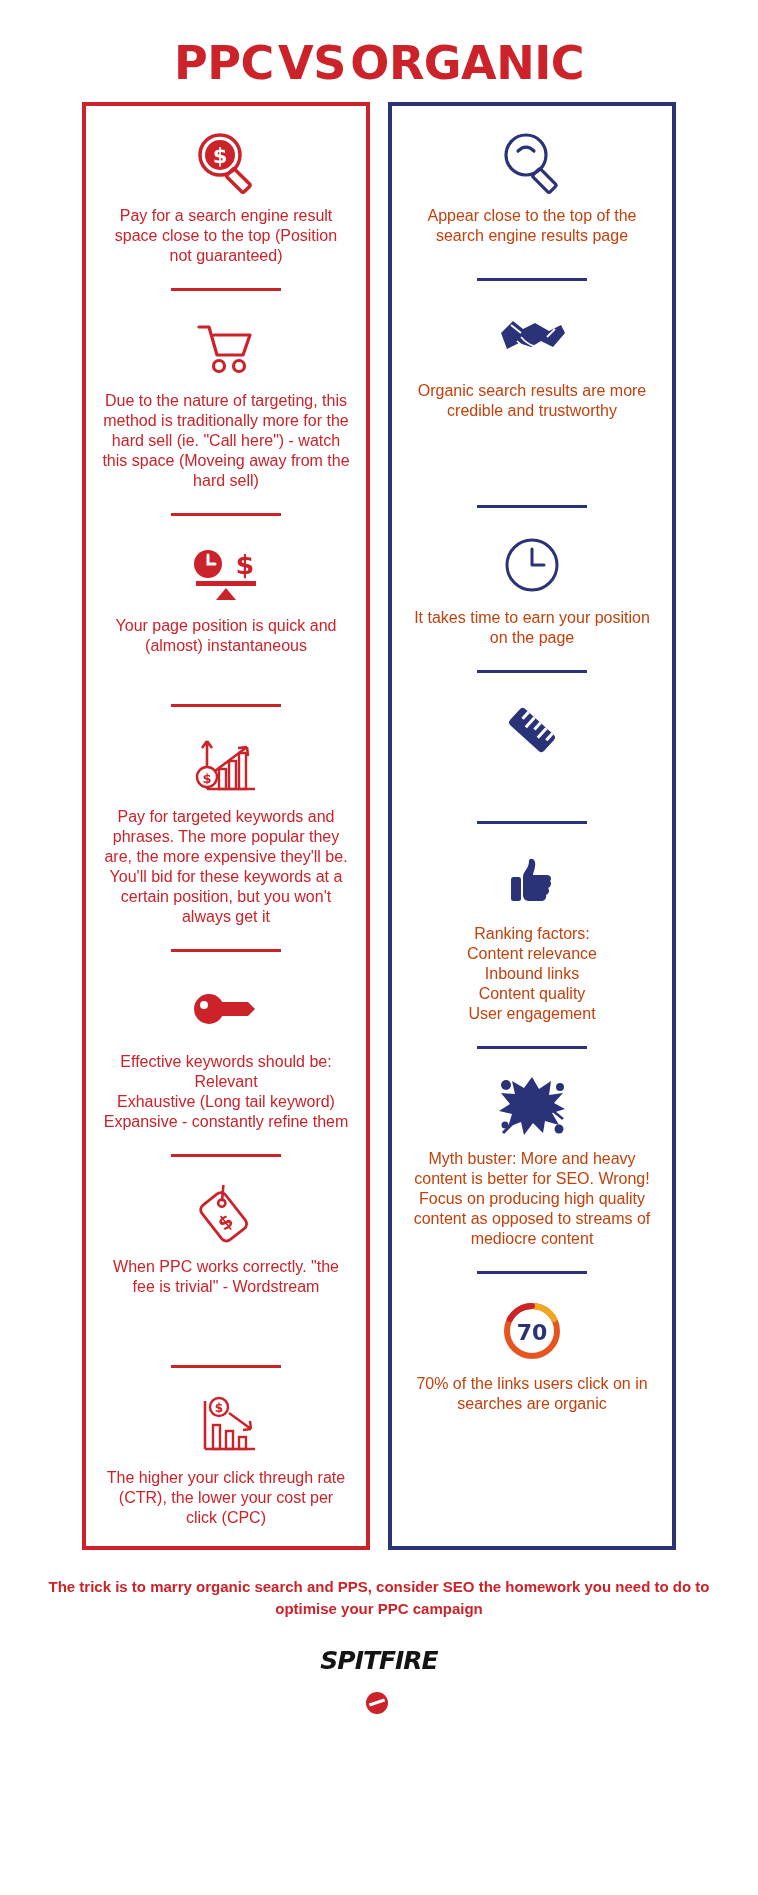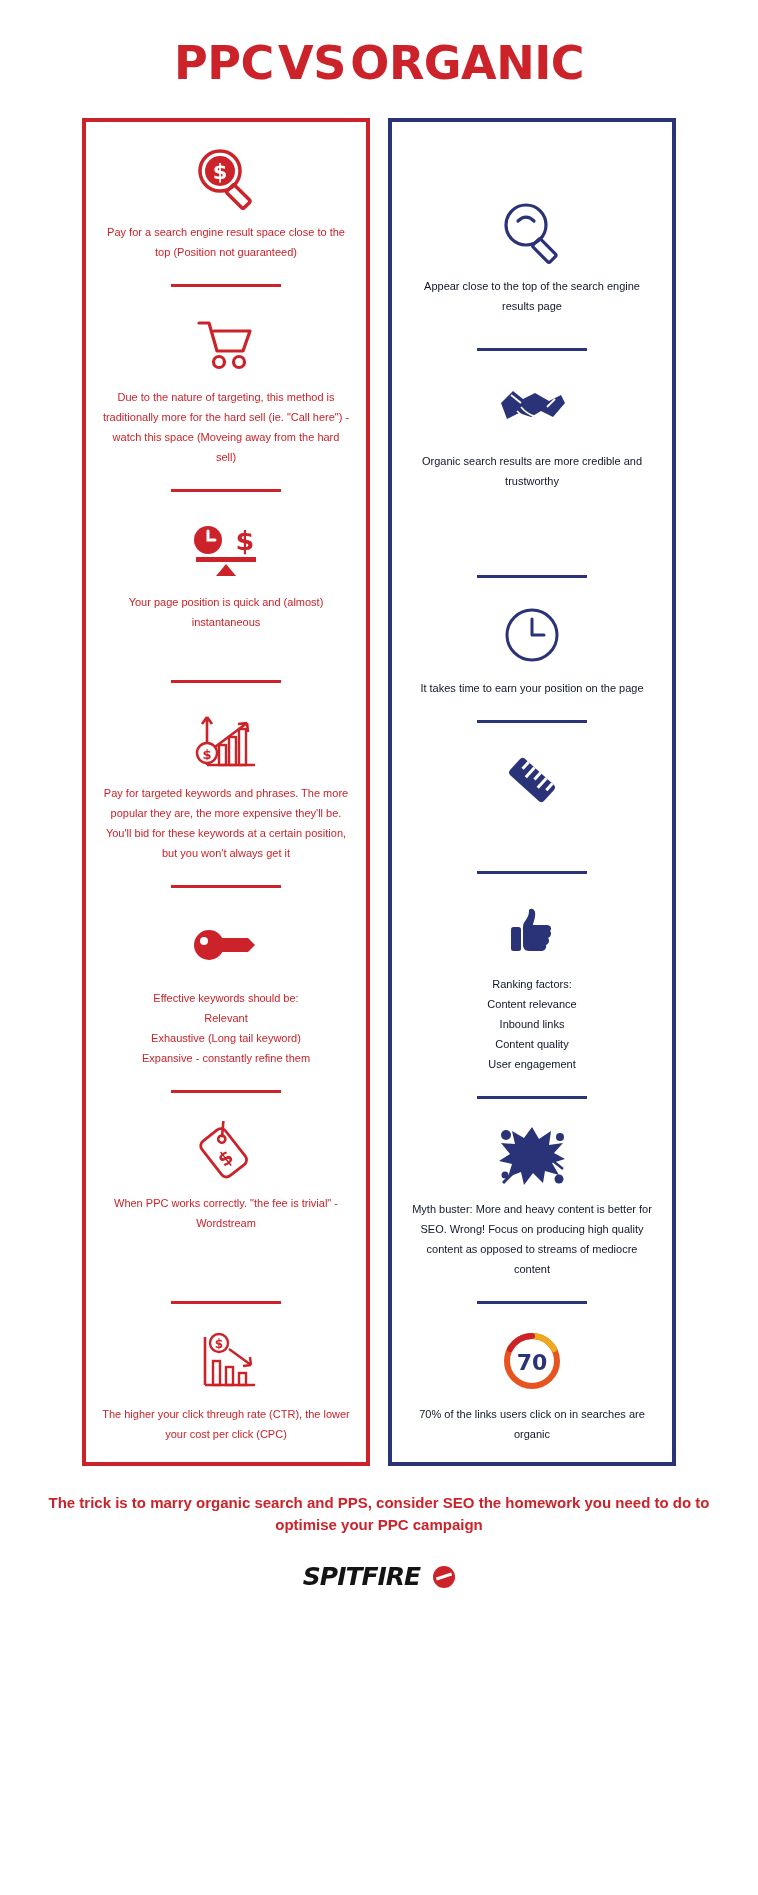--- a/index.html
+++ b/index.html
@@ -8,21 +8,21 @@
     background: #ffffff;
     font-family: "Liberation Sans", sans-serif;
     overflow: hidden;
   }
   .page { width:758px; height:1895px; position:relative; }
 
   
   .title-bar {
     text-align:center;
     padding-top: 36px;
-    padding-bottom: 28px;
+    padding-bottom: 12px;
   }
   .title {
     font-size: 46px;
     font-weight: 900;
     letter-spacing: -0.5px;
     color: #cc2229;
     font-family: "DejaVu Sans", sans-serif;
     display:inline-block;
   }
 
@@ -36,39 +36,39 @@
   .col {
     width: 288px;
     border-width: 4px;
     border-style: solid;
     padding: 14px 12px 18px 12px;
     display:flex;
     flex-direction:column;
     align-items:center;
   }
   .col.ppc { border-color:#cc2229; color:#cc2229; }
-  .col.org { border-color:#2a3377; color:#0f172a;justify-content:flex-end; }
+  .col.org { border-color:#2a3377; color:#c2410c; }
 
   .sect {
     width:100%;
     display:flex;
     flex-direction:column;
     align-items:center;
   }
   .icon-wrap {
     height: 74px;
     display:flex;
     align-items:center;
     justify-content:center;
     margin-top: 6px;
     margin-bottom: 6px;
   }
   .txt {
     text-align:center;
-    font-size: 11px;
+    font-size: 16px;
     line-height: 20px;
     padding: 0 4px;
   }
   .txt b { font-weight:400; display:block; }
   .divider {
     width: 110px;
     height: 3px;
     margin: 22px 0 14px 0;
   }
   .col.ppc .divider { background:#cc2229; }
@@ -91,20 +91,21 @@
     font-weight:700;
     font-size: 15px;
     line-height: 22px;
   }
   .logo-row {
     margin-top: 26px;
     display:flex;
     align-items:center;
     justify-content:center;
     gap: 17px;
+    flex-direction: column;
   }
   .logo-text {
     font-family:"DejaVu Sans", sans-serif;
     font-weight:900;
     font-style: italic;
     font-size: 25px;
     color:#141414;
     letter-spacing:-1px;
   }
   .logo-mark {

